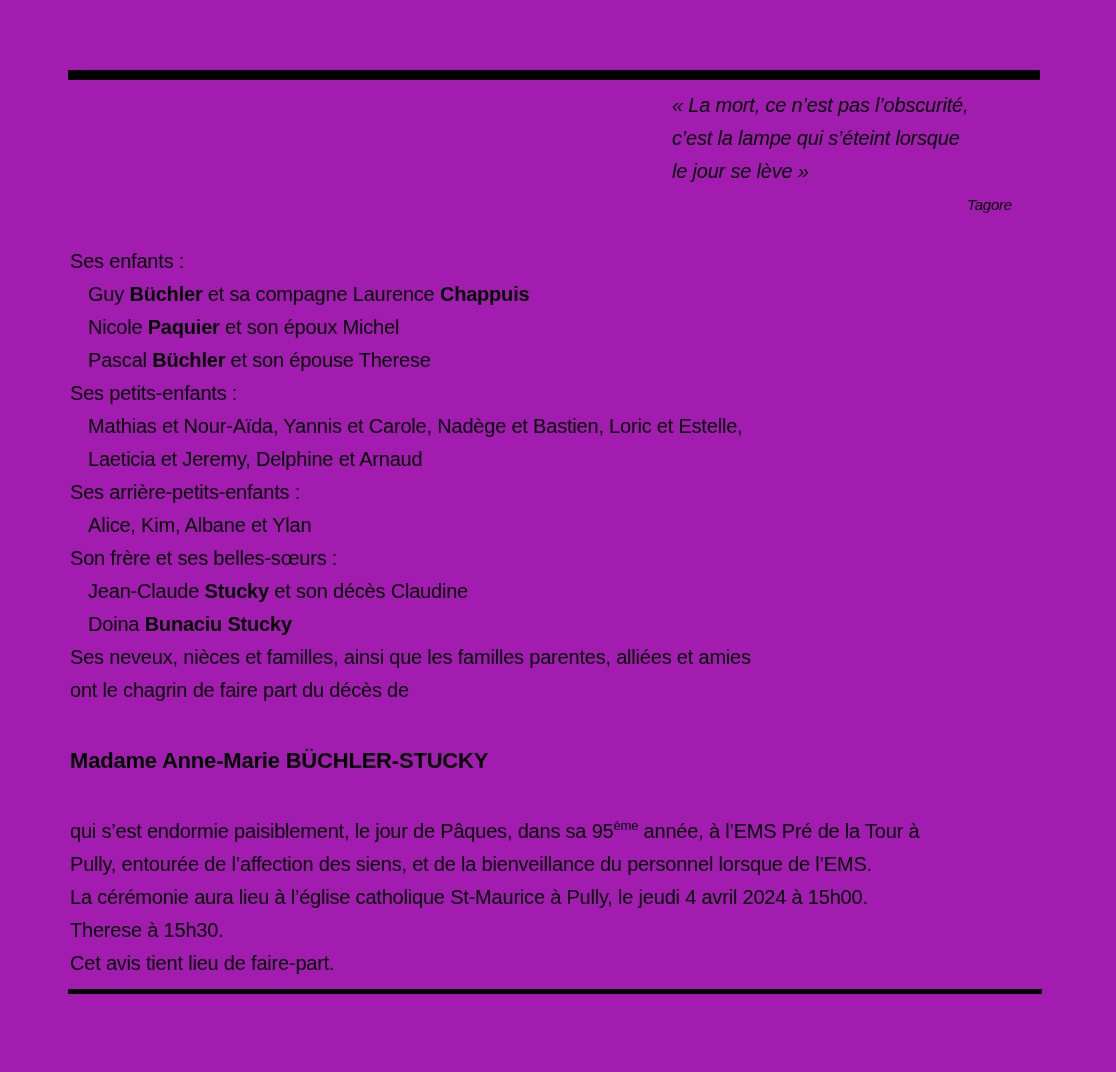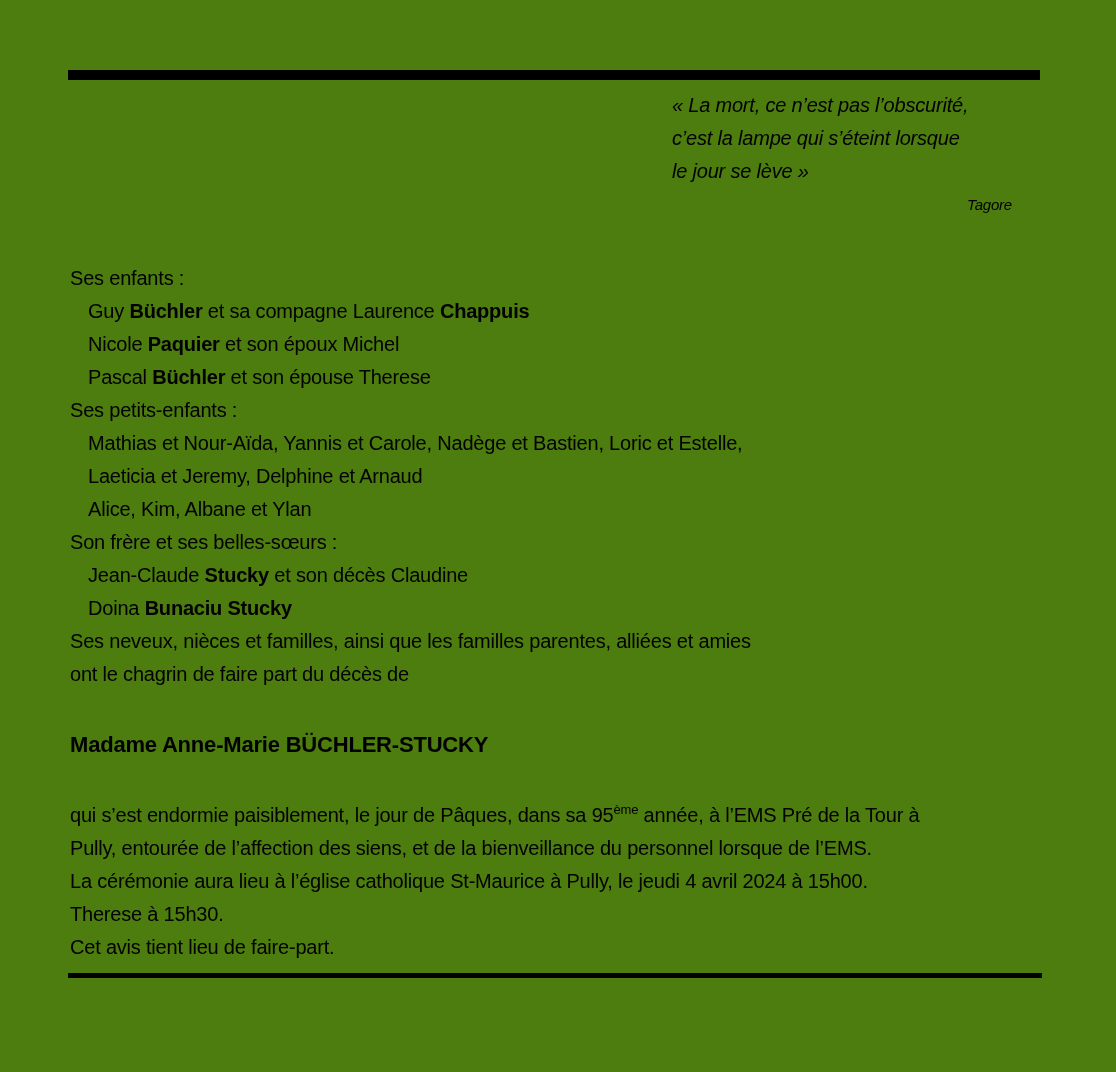--- a/index.html
+++ b/index.html
@@ -4,21 +4,21 @@
 <style>
   html, body {
     margin: 0;
     padding: 0;
     background: #ffffff;
   }
   .page {
     position: relative;
     width: 1116px;
     height: 1072px;
-    background: #4d7c0f;
+    background: #a21caf;
     color: #000000;
     font-family: "Liberation Sans", sans-serif;
     letter-spacing: -0.2px;
     box-sizing: border-box;
     padding: 70px 74px 0 70px;
     overflow: hidden;
   }
   .rule-top {
     width: 972px;
     height: 10px;
@@ -40,21 +40,21 @@
     line-height: 33px;
   }
   .quote-attribution {
     text-align: right;
     padding-right: 30px;
     font-style: italic;
     font-size: 15px;
     line-height: 33px;
   }
   .family-list {
-    margin-top: 41px;
+    margin-top: 24px;
     font-size: 20px;
     line-height: 33px;
   }
   .body-line {
     white-space: nowrap;
   }
   .body-line.indented {
     padding-left: 18px;
   }
   .body-line b {
@@ -92,20 +92,21 @@
   <div class="quote-attribution">Tagore</div>
 
   <div class="family-list">
       <div class="body-line"><span>Ses enfants :</span></div>
       <div class="body-line indented"><span>Guy </span><b>Büchler</b><span> et sa compagne Laurence </span><b>Chappuis</b></div>
       <div class="body-line indented"><span>Nicole </span><b>Paquier</b><span> et son époux Michel</span></div>
       <div class="body-line indented"><span>Pascal </span><b>Büchler</b><span> et son épouse Therese</span></div>
       <div class="body-line"><span>Ses petits-enfants :</span></div>
       <div class="body-line indented"><span>Mathias et Nour-Aïda, Yannis et Carole, Nadège et Bastien, Loric et Estelle,</span></div>
       <div class="body-line indented"><span>Laeticia et Jeremy, Delphine et Arnaud</span></div>
+      <div class="body-line"><span>Ses arrière-petits-enfants :</span></div>
       <div class="body-line indented"><span>Alice, Kim, Albane et Ylan</span></div>
       <div class="body-line"><span>Son frère et ses belles-sœurs :</span></div>
       <div class="body-line indented"><span>Jean-Claude </span><b>Stucky</b><span> et son décès Claudine</span></div>
       <div class="body-line indented"><span>Doina </span><b>Bunaciu Stucky</b></div>
       <div class="body-line"><span>Ses neveux, nièces et familles, ainsi que les familles parentes, alliées et amies</span></div>
       <div class="body-line"><span>ont le chagrin de faire part du décès de</span></div>
     </div>
 
   <div class="deceased-title">Madame Anne-Marie BÜCHLER-STUCKY</div>
 

